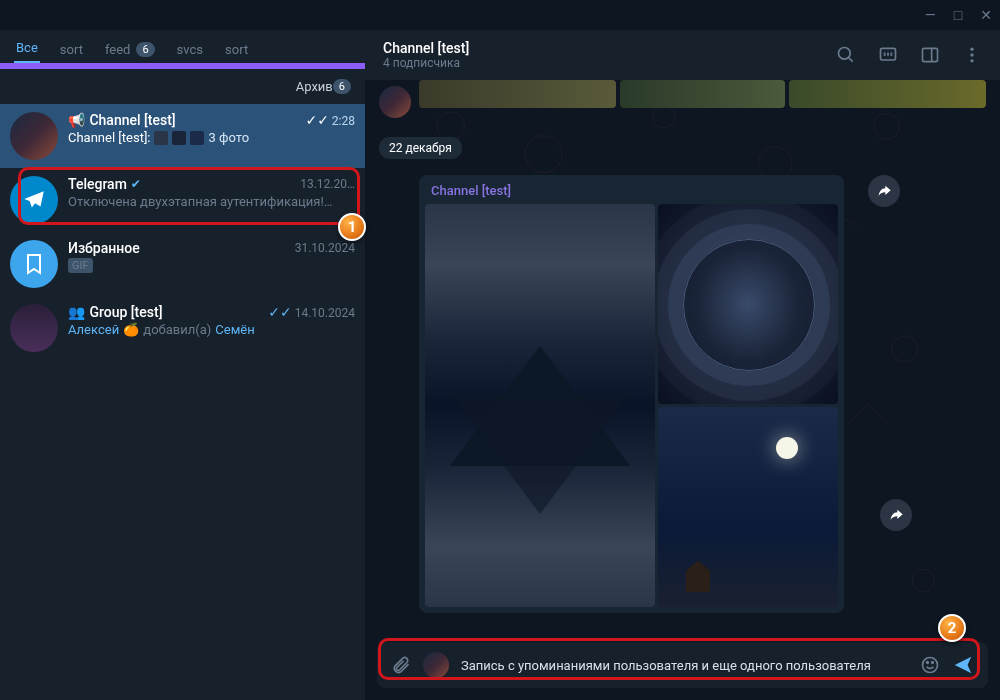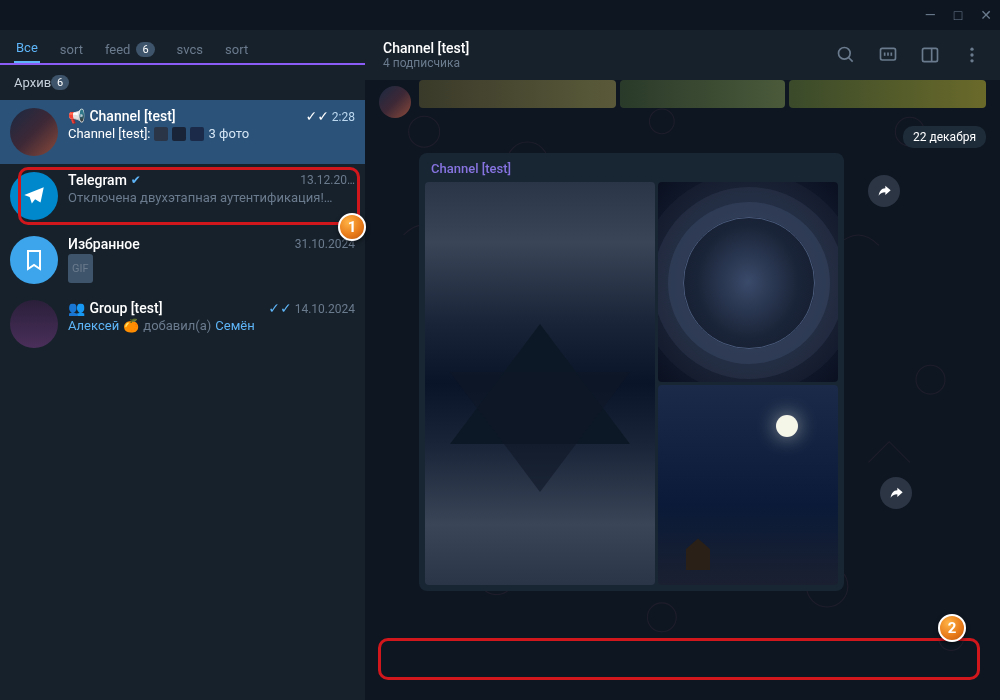--- a/index.html
+++ b/index.html
@@ -8,21 +8,21 @@
 .titlebar span{color:#6b7b8e;font-size:14px;cursor:pointer}
 .app{display:flex;height:670px}
 .sidebar{width:365px;background:#17212b;display:flex;flex-direction:column}
 .sb-header{display:flex;align-items:center;padding:10px 14px;gap:14px}
 .menu-icon{width:24px;color:#6b7b8e}
 .search{flex:1;background:#242f3d;border-radius:18px;padding:8px 14px;color:#6b7b8e;font-size:14px}
 .folders{display:flex;gap:18px;padding:4px 14px 0;font-size:13px;color:#6b7b8e}
 .folder{padding:6px 2px;cursor:pointer;display:flex;align-items:flex-end;gap:6px}
 .folder.active{color:#5eb5f7;border-bottom:2px solid #5eb5f7}
 .badge{background:#3e546a;color:#fff;border-radius:10px;padding:1px 6px;font-size:11px;min-width:18px;text-align:center}
-.archive{display:flex;justify-content:flex-start;align-items:center;padding:10px 14px;font-size:13px;color:#c5d0db;border-top:2px solid #8b5cf6}
+.archive{display:flex;justify-content:flex-end;align-items:center;padding:10px 14px;font-size:13px;color:#c5d0db;border-top:6px solid #8b5cf6}
 .chats{flex:1;overflow:hidden}
 .chat{display:flex;padding:8px 10px;gap:10px;cursor:pointer;position:relative}
 .chat.selected{background:#2b5278}
 .avatar{width:48px;height:48px;border-radius:50%;flex-shrink:0;display:flex;align-items:center;justify-content:center;font-size:20px}
 .av-ch{background:linear-gradient(135deg,#1a2942,#3d2836,#8b4a3a)}
 .av-tg{background:#0088cc}
 .av-fav{background:#3ca5ec}
 .av-grp{background:linear-gradient(180deg,#2a1f3a,#4a2f5a)}
 .chat-body{flex:1;min-width:0}
 .chat-top{display:flex;justify-content:space-between;align-items:center}
@@ -45,21 +45,21 @@
 .ch-actions>*{cursor:pointer}
 .messages{flex:1;position:relative;overflow:hidden;background:#0e1621}
 .bg-pattern{position:absolute;inset:0;opacity:0.08}
 .bg-pattern svg{width:100%;height:100%}
 .msg-content{position:relative;padding:0 14px}
 .prev-album{display:flex;gap:4px;margin-left:48px;margin-bottom:10px}
 .prev-album>div{height:28px;border-radius:4px}
 .prev-album .p1{flex:1.2;background:linear-gradient(90deg,#3a3a2a,#5a5a3a)}
 .prev-album .p2{flex:1;background:linear-gradient(90deg,#2a3a2a,#4a5a3a)}
 .prev-album .p3{flex:1.2;background:linear-gradient(90deg,#3a4a2a,#6a6a2a)}
-.date-sep{text-align:right;margin:8px 0}
+.date-sep{text-align:left;margin:19px 0}
 .date-sep span{background:#1e2c3a;padding:4px 10px;border-radius:10px;font-size:12px;color:#fff}
 .album-msg{display:flex;gap:8px;align-items:flex-end}
 .msg-avatar{width:32px;height:32px;border-radius:50%;background:linear-gradient(135deg,#1a2942,#3d2836,#8b4a3a);flex-shrink:0}
 .bubble{background:#182533;border-radius:8px;padding:6px;max-width:440px}
 .bubble-name{color:#8774e1;font-size:13px;font-weight:500;padding:2px 6px 6px}
 .album-grid{display:grid;grid-template-columns:230px 180px;grid-template-rows:200px 200px;gap:3px}
 .album-grid>div{border-radius:4px;background-size:cover;background-position:center}
 .img-main{grid-row:1/3;background:linear-gradient(180deg,#2a3548 0%,#3a4558 15%,#1a2438 35%,#0a1428 50%,#1a2438 65%,#3a4558 85%,#2a3548 100%);position:relative;overflow:hidden}
 .img-main::before{content:"";position:absolute;left:50%;top:50%;transform:translate(-50%,-50%);width:0;height:0;border-left:90px solid transparent;border-right:90px solid transparent;border-bottom:120px solid #0d1826}
 .img-main::after{content:"";position:absolute;left:50%;top:50%;transform:translate(-50%,-10%) scaleY(-1);width:0;height:0;border-left:90px solid transparent;border-right:90px solid transparent;border-bottom:120px solid #0d1826;opacity:0.6}
@@ -161,21 +161,21 @@
           <svg viewBox="0 0 24 24" width="24" height="24" fill="none" stroke="#fff" stroke-width="2">
               <path d="M6 3h12v18l-6-4-6 4z"></path>
             </svg>
         </div>
         <div class="chat-body">
           <div class="chat-top">
             <div class="chat-name">Избранное</div>
             <div class="chat-time">31.10.2024</div>
           </div>
           <div class="chat-msg">
-              <span style="background:#3e546a;padding:8px 4px;border-radius:3px;font-size:11px">GIF</span>
+              <span style="background:#3e546a;padding:1px 4px;border-radius:3px;font-size:11px">GIF</span>
             </div>
         </div>
       </div>
       <div class="chat">
         <div class="avatar av-grp"></div>
         <div class="chat-body">
           <div class="chat-top">
             <div class="chat-name">
                 <span>👥</span> 
                 <span>Group [test]</span>
@@ -283,19 +283,41 @@
           </div>
         </div>
         <div class="share-btn share2">
             <svg width="16" height="16" viewBox="0 0 24 24" fill="currentColor">
               <path d="M14 4l8 7-8 7v-4c-5 0-8 2-10 5 1-6 4-11 10-11V4z"></path>
             </svg>
           </div>
       </div>
     </div>
 
+    <div class="input-bar">
+      <span class="attach">
+          <svg width="20" height="20" viewBox="0 0 24 24" fill="none" stroke="currentColor" stroke-width="2">
+            <path d="M21 11l-9 9a5 5 0 01-7-7l9-9a3.5 3.5 0 015 5l-9 9a2 2 0 01-3-3l8-8"></path>
+          </svg>
+        </span>
+      <div class="input-avatar"></div>
+      <input class="input-text" value="Запись с упоминаниями пользователя и еще одного пользователя" style="">
+      <span class="emoji">
+          <svg width="20" height="20" viewBox="0 0 24 24" fill="none" stroke="currentColor" stroke-width="2">
+            <circle cx="12" cy="12" r="9"></circle>
+            <path d="M8 14s1.5 2 4 2 4-2 4-2"></path>
+            <circle cx="9" cy="9" r="1" fill="currentColor"></circle>
+            <circle cx="15" cy="9" r="1" fill="currentColor"></circle>
+          </svg>
+        </span>
+      <span class="send">
+          <svg width="22" height="22" viewBox="0 0 24 24" fill="currentColor">
+            <path d="M3 12l18-9-4 9 4 9z"></path>
+          </svg>
+        </span>
+    </div>
   </div>
 </div>
 
 <div class="highlight hl1"></div>
 <div class="highlight hl2"></div>
 <div class="marker m1">1</div>
 <div class="marker m2">2</div>
 
 </body></html>

